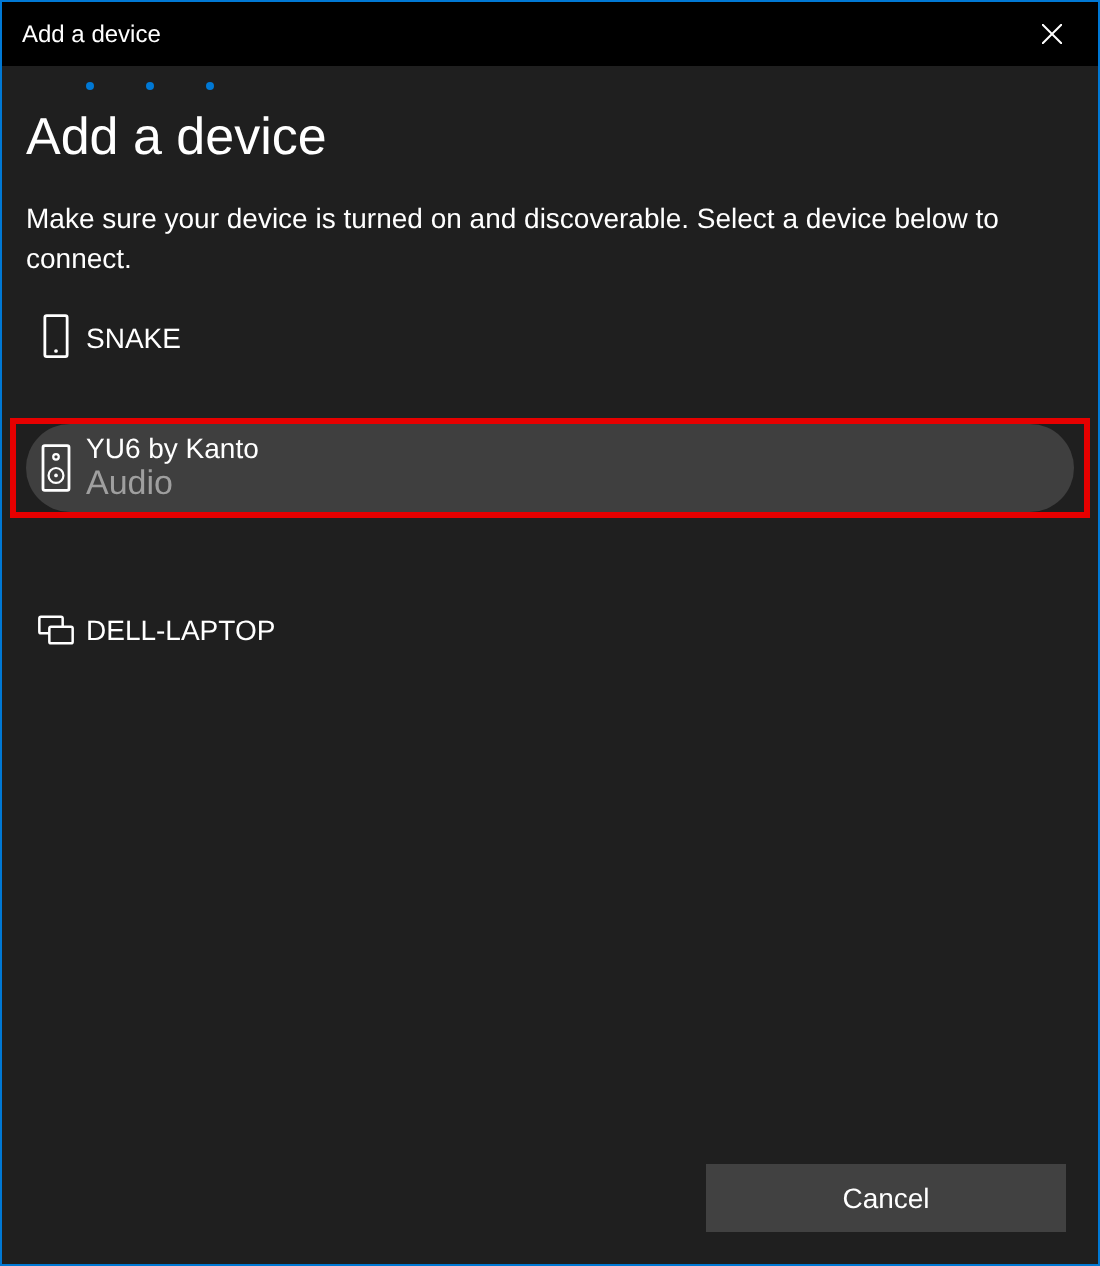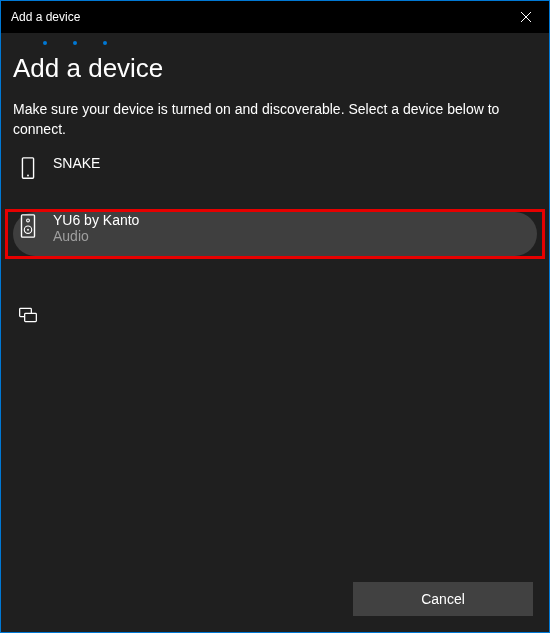--- a/index.html
+++ b/index.html
@@ -68,22 +68,22 @@
       color: #ffffff;
       line-height: 1.4;
       margin-bottom: 6px;
     }
     .device-list {
       display: flex;
       flex-direction: column;
     }
     .device-item {
       display: flex;
-      align-items: flex-start;
-      gap: 14px;
+      align-items: center;
+      gap: 4px;
       padding: 10px 4px;
       cursor: pointer;
       min-height: 44px;
     }
     .device-item.selected {
       background: #3f3f3f;
       padding: 0 4px;
       border-radius: 25px;
     }
     .highlight-wrap {
@@ -109,21 +109,21 @@
     }
     .device-text {
       display: flex;
       flex-direction: column;
     }
     .device-name {
       font-size: 14px;
       color: #ffffff;
     }
     .device-sub {
-      font-size: 14px;
+      font-size: 17px;
       color: #9f9f9f;
     }
     .spacer {
       height: 16px;
     }
     .footer {
       position: absolute;
       bottom: 16px;
       right: 16px;
       padding-left: 16px;
@@ -199,20 +199,23 @@
 
     <div class="spacer"></div>
 
     <div class="device-item">
       <span class="device-icon">
         <svg viewBox="0 0 24 24">
           <rect x="2" y="4" width="14" height="10" rx="1" stroke-width="1.5"></rect>
           <rect x="8" y="10" width="14" height="10" rx="1" stroke-width="1.5" fill="#1f1f1f"></rect>
         </svg>
       </span>
+      <div class="device-text">
+        <span class="device-name">DELL-LAPTOP</span>
+      </div>
     </div>
 
   </div>
 </div>
 
 <div class="footer">
   <button class="cancel-btn">Cancel</button>
 </div>
 
 </body></html>

